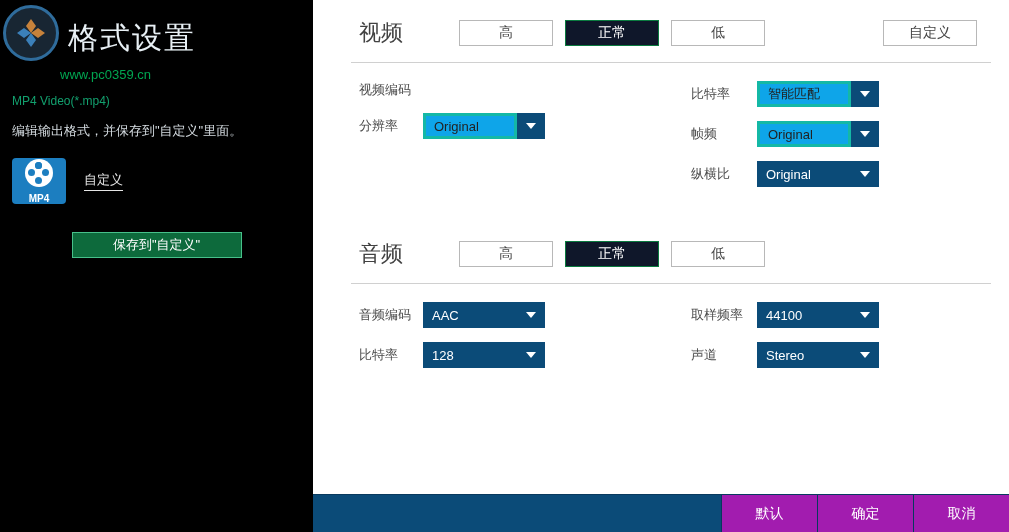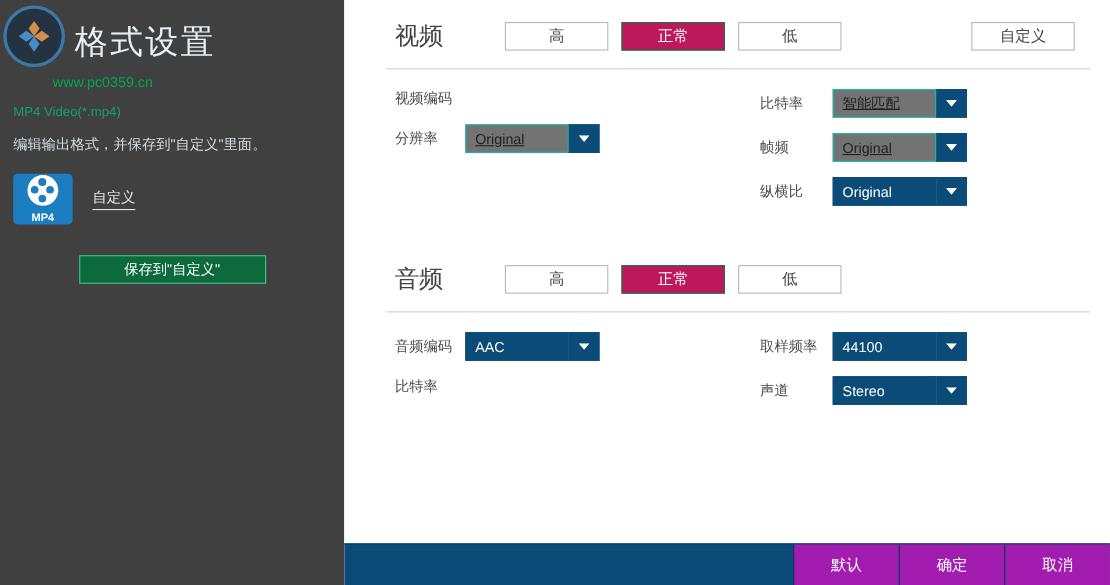--- a/index.html
+++ b/index.html
@@ -1,59 +1,59 @@
 <!DOCTYPE html>
 <html><head>
   <meta charset="utf-8">
   <style>
     * { margin: 0; padding: 0; box-sizing: border-box; font-family: "Microsoft YaHei", "SimSun", sans-serif; }
     body { width: 1009px; height: 532px; overflow: hidden; background: #ffffff; display: flex; position: relative; }
     
     
-    .sidebar { width: 313px; height: 100%; background: #404040; color: #fff; padding: 18px 0 0 0; position: relative; }
+    .sidebar { width: 313px; height: 100%; background: #000000; color: #fff; padding: 18px 0 0 0; position: relative; }
     .watermark { position: absolute; top: 0; left: 0; opacity: 0.8; }
     .watermark-logo { position: absolute; top: 5px; left: 3px; width: 56px; height: 56px; border-radius: 50%; background: #1f3040; border: 3px solid #3b88c3; display: flex; align-items: center; justify-content: center; }
     .watermark-logo svg { width: 34px; height: 34px; }
     .title-wrap { position: relative; margin-left: 68px; }
     .title { font-size: 30px; font-weight: 300; color: #e8f0f5; letter-spacing: 2px; }
-    .site-url { color: #00a651; font-size: 13px; margin: 8px 0 0 48px; font-family: Arial, sans-serif; }
+    .site-url { color: #00a651; font-size: 13px; margin: 8px 0 0 60px; font-family: Arial, sans-serif; }
     .format-name { color: #12a06e; font-size: 12px; margin: 12px 0 0 12px; }
     .desc { font-size: 13px; color: #d6dde2; margin: 14px 0 0 12px; }
     
     .preset-box { display: flex; align-items: center; margin: 18px 0 0 12px; }
     .preset-icon { width: 54px; height: 46px; background: #1c7ec0; border-radius: 4px; display: flex; flex-direction: column; align-items: center; justify-content: center; color: #fff; font-size: 10px; font-weight: bold; font-family: Arial; }
     .preset-reel { width: 28px; height: 28px; background: #fff; border-radius: 50%; position: relative; margin-bottom: 6px; }
     .preset-reel::before, .preset-reel::after { content: ""; position: absolute; background: #1c7ec0; border-radius: 50%; }
     .preset-reel::before { width: 7px; height: 7px; top: 3px; left: 10px; }
     .preset-reel::after { width: 7px; height: 7px; top: 10px; left: 3px; box-shadow: 14px 0 0 #1c7ec0, 7px 8px 0 #1c7ec0, 7px -7px 0 #1c7ec0; }
     .preset-label { margin-left: 18px; font-size: 13px; color: #e6e6e6; padding-bottom: 1px; border-bottom: 1px solid #e6e6e6; cursor: pointer; }
     
     .save-custom-btn { margin: 28px auto 0; width: 170px; height: 26px; background: #0d6a3c; border: 1px solid #47c08a; color: #fff; font-size: 13px; display: flex; align-items: center; justify-content: center; cursor: pointer; }
     
     
     .main { flex: 1; height: 100%; background: #ffffff; position: relative; padding-left: 20px; }
     
     .section { padding: 0 18px; }
     .section-header { display: flex; align-items: center; border-bottom: 1px solid #d0d0d0; padding: 18px 0 14px 8px; gap: 12px; }
     .section-title { font-size: 22px; color: #424242; width: 88px; font-weight: 400; }
     .tab-btn { width: 94px; height: 26px; border: 1px solid #b8b8b8; background: #ffffff; color: #444; font-size: 14px; display: flex; align-items: center; justify-content: center; cursor: pointer; }
-    .tab-btn.active { background: #be185d; border-color: #0a7a3f; color: #fff; }
+    .tab-btn.active { background: #0f172a; border-color: #0a7a3f; color: #fff; }
     .tab-btn.custom { margin-left: 106px; }
     
     .fields-wrap { display: flex; padding: 18px 8px 34px; gap: 12px; }
     .field-col { display: flex; flex-direction: column; gap: 14px; }
     .field-col.left   { flex: 0 0 320px; }
     .field-col.right  { flex: 1; }
     .field-row { display: flex; align-items: center; }
     .field-label { width: 64px; font-size: 13px; color: #4a4a4a; text-align: left; }
     .field-label.r { width: 66px; }
     
     .select { position: relative; display: flex; align-items: center; height: 26px; width: 122px; }
     .select-input { flex: 1; height: 100%; border: 1px solid #0b4b78; background: #0b4b78; color: #fff; font-size: 13px; padding: 0 8px; display: flex; align-items: center; }
-    .select-input.light { background: #737373; color: #222; border: 1px solid #14b8a6; text-decoration: underline; }
+    .select-input.light { background: #0ea5e9; color: #222; border: 3px solid #14b8a6; }
     .select-arrow { width: 28px; height: 100%; background: #0b4b78; display: flex; align-items: center; justify-content: center; cursor: pointer; border: 1px solid #0b4b78; border-left: none; }
     .select-arrow svg { width: 10px; height: 6px; }
     
     
     .footer { position: absolute; bottom: 0; right: 0; left: 0; height: 38px; background: #0b4b78; display: flex; justify-content: flex-end; align-items: center; border-top: 1px solid #093a5e; }
     .foot-btn { height: 100%; width: 96px; background: #a21caf; color: #fff; font-size: 14px; display: flex; align-items: center; justify-content: center; cursor: pointer; border-left: 1px solid #07395c; }
     .foot-btn:first-child { border-left: 1px solid #07395c; }
   </style>
 </head>
 <body>
@@ -168,20 +168,28 @@
             <div class="select-input">AAC</div>
             <div class="select-arrow">
                 <svg viewBox="0 0 10 6">
                   <path d="M0 0 L5 6 L10 0 Z" fill="#fff"></path>
                 </svg>
               </div>
           </div>
         </div>
         <div class="field-row">
           <span class="field-label">比特率</span>
+          <div class="select">
+            <div class="select-input">128</div>
+            <div class="select-arrow">
+                <svg viewBox="0 0 10 6">
+                  <path d="M0 0 L5 6 L10 0 Z" fill="#fff"></path>
+                </svg>
+              </div>
+          </div>
         </div>
       </div>
       <div class="field-col right">
         <div class="field-row">
           <span class="field-label r">取样频率</span>
           <div class="select">
             <div class="select-input">44100</div>
             <div class="select-arrow">
                 <svg viewBox="0 0 10 6">
                   <path d="M0 0 L5 6 L10 0 Z" fill="#fff"></path>

